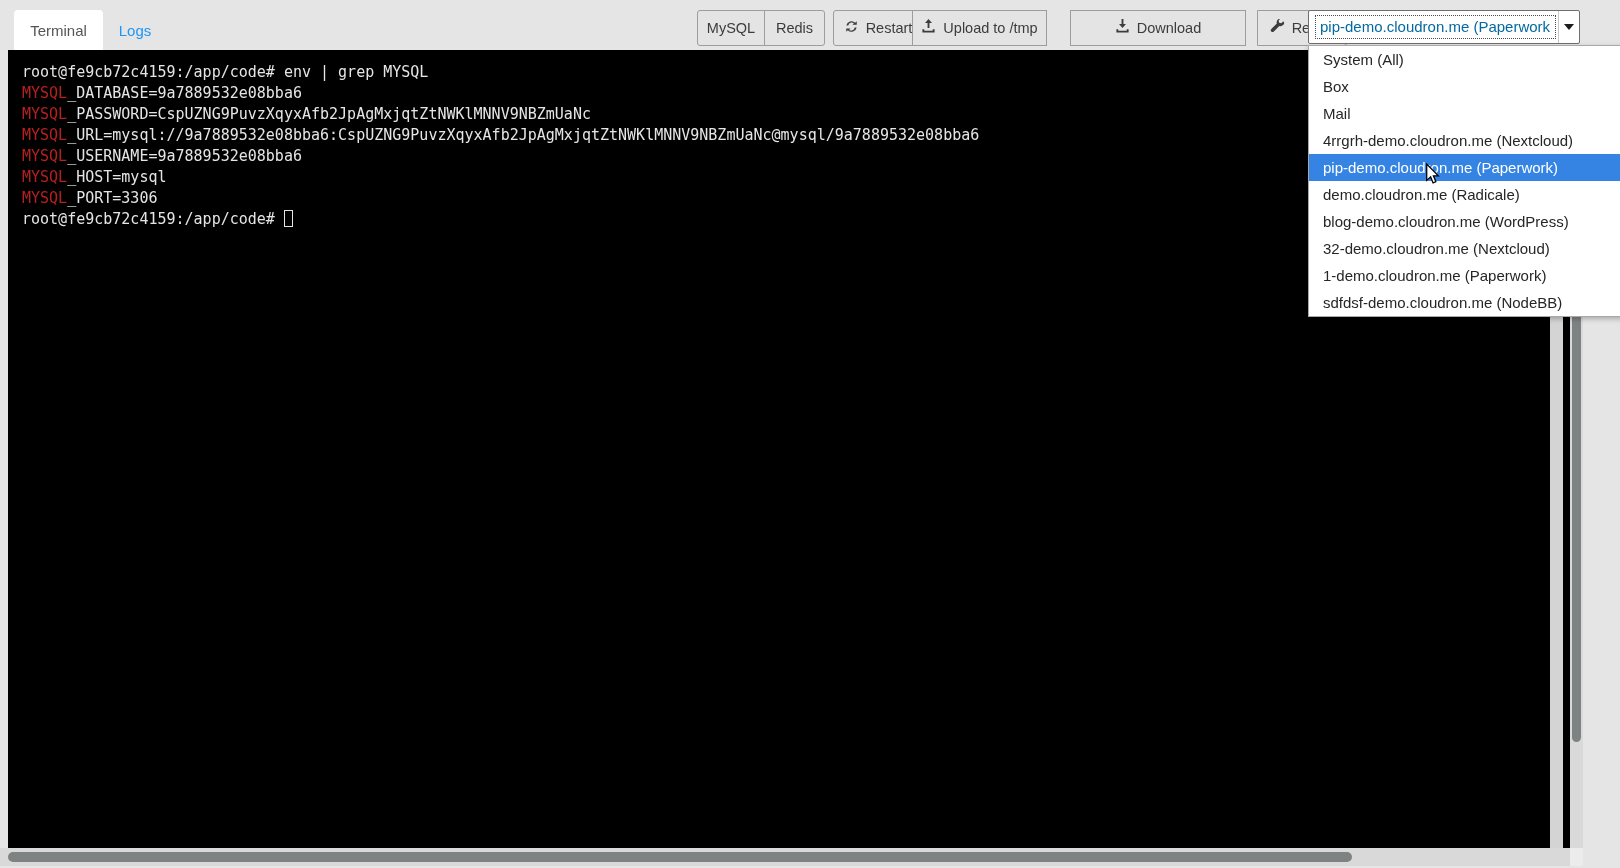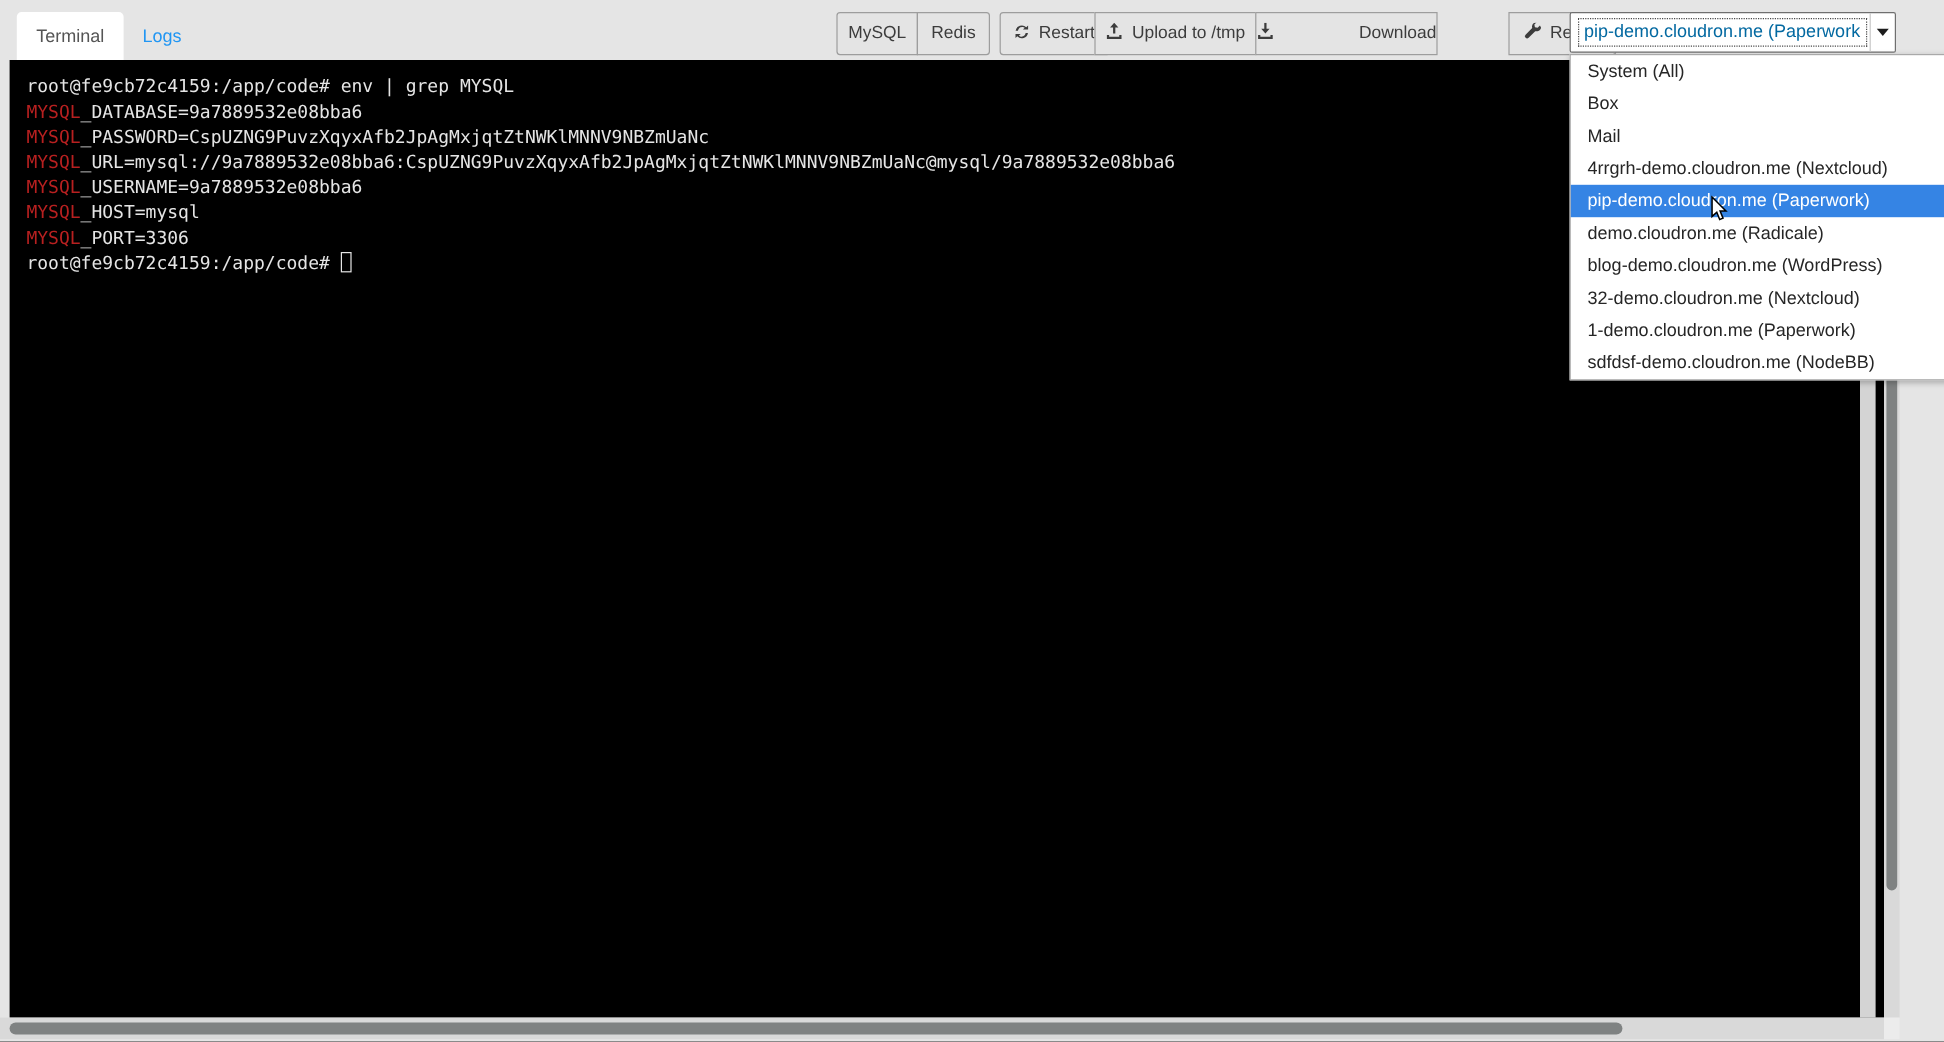--- a/index.html
+++ b/index.html
@@ -25,21 +25,21 @@
     position: absolute; top: 10px; height: 36px;
     display: flex; align-items: center; justify-content: center;
     gap: 7px; background: #e4e4e4; border: 1px solid #9d9d9d;
     font-size: 14.5px; color: #3c3c3c; cursor: pointer;
   }
   .btn svg { flex: 0 0 auto; }
   .b-mysql    { left: 697px;  width: 68px;  border-radius: 3px 0 0 3px; }
   .b-redis    { left: 764px;  width: 61px;  border-radius: 0 3px 3px 0; }
   .b-restart  { left: 833px;  width: 90px;  border-radius: 3px 0 0 3px; }
   .b-upload   { left: 912px;  width: 135px; }
-  .b-download { left: 1046px; width: 152px; justify-content: space-between; }
+  .b-download { left: 1070px; width: 176px; }
   .b-repair   { left: 1257px; width: 90px;  border-radius: 0 3px 3px 0; }
   
   .app-select {
     position: absolute; left: 1308px; top: 10px; width: 272px; height: 34px;
     background: #ffffff; border: 1px solid #6f6f6f; border-radius: 2px;
     display: flex; align-items: stretch; cursor: pointer;
   }
   .select-text {
     flex: 1; margin: 4px 2px 4px 6px; padding: 2px 2px 0 4px;
     border: 1px dotted #4a4a4a; font-size: 15px; color: #0369a1;

